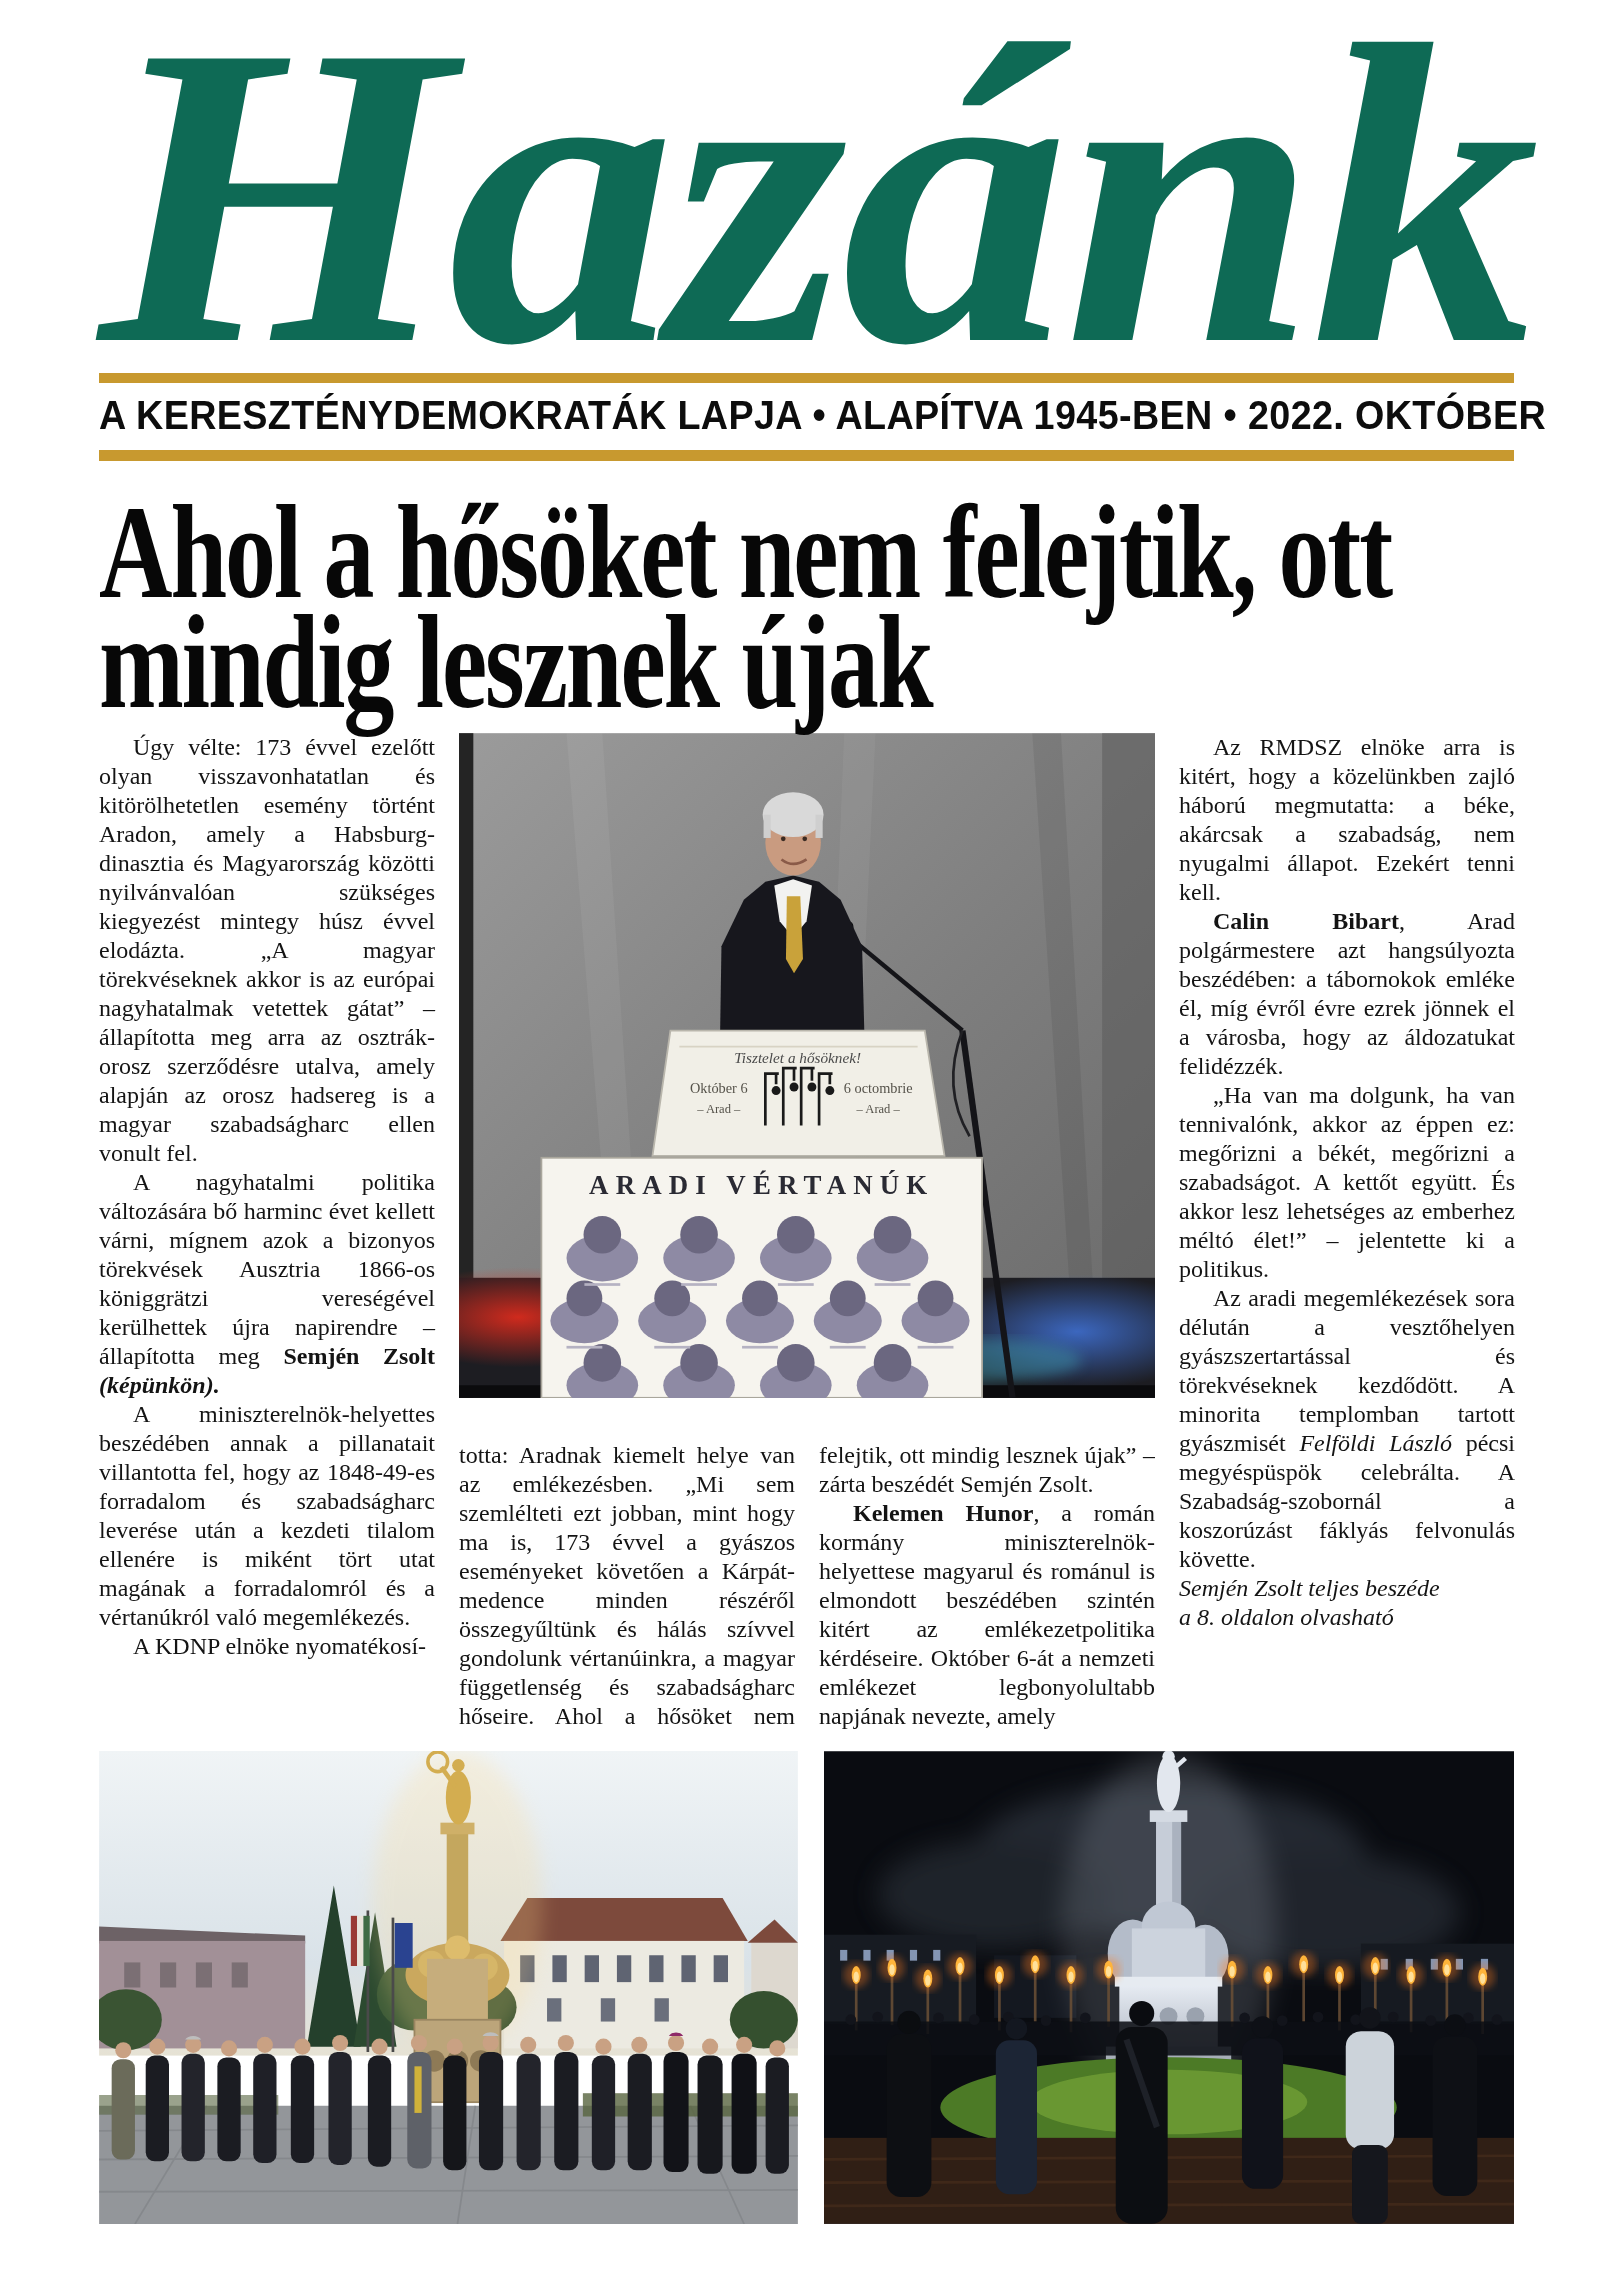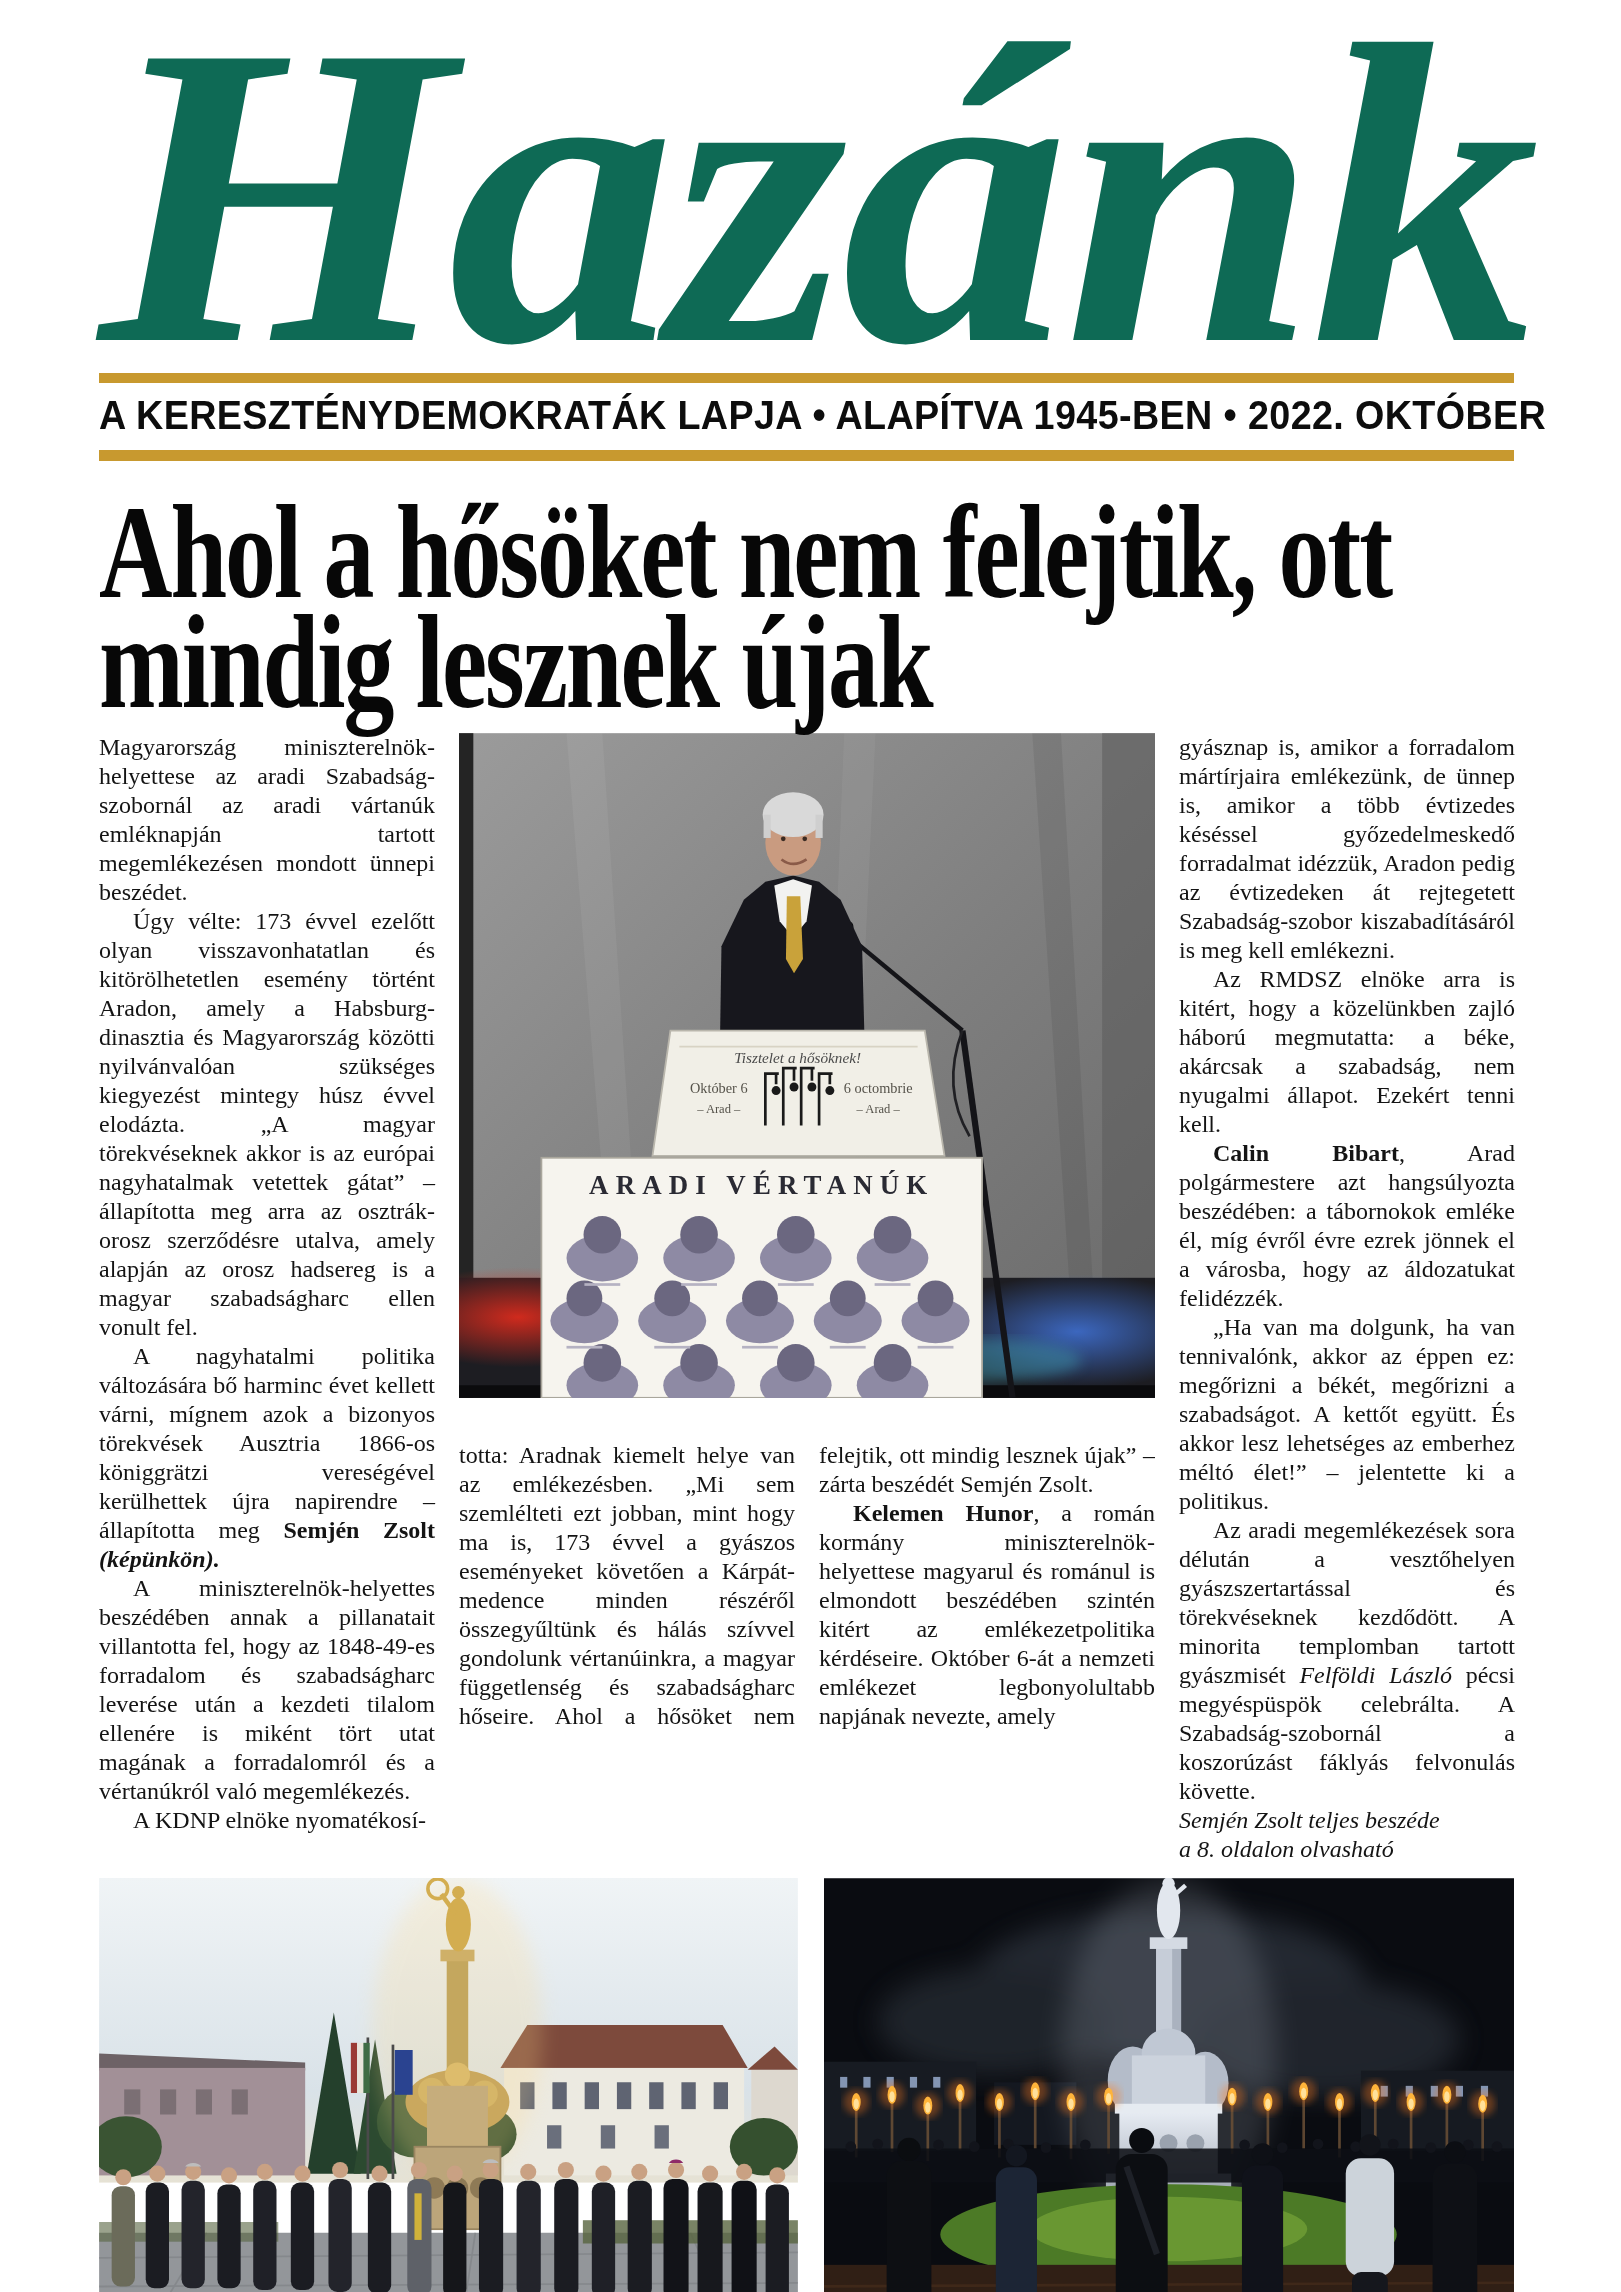--- a/index.html
+++ b/index.html
@@ -52,21 +52,20 @@
   <div class="rule rule-bottom"></div>
 
   <div class="headline">
     <div>Ahol a hősöket nem felejtik, ott</div>
     <div>mindig lesznek újak</div>
   </div>
 
   <div class="body-grid">
 
     <div class="article">
-      <p class="noindent">Magyarország miniszterelnök-helyettese az aradi Szabadság-szobornál az aradi vártanúk emléknapján tartott megemlékezésen mondott ünnepi beszédet.</p>
       <p>Úgy vélte: 173 évvel ezelőtt olyan visszavonhatatlan és kitörölhetetlen esemény történt Aradon, amely a Habsburg-dinasztia és Magyarország közötti nyilvánvalóan szükséges kiegyezést mintegy húsz évvel elodázta. „A magyar törekvéseknek akkor is az európai nagyhatalmak vetettek gátat” – állapította meg arra az osztrák-orosz szerződésre utalva, amely alapján az orosz hadsereg is a magyar szabadságharc ellen vonult fel.</p>
       <p><span>A nagyhatalmi politika változására bő harminc évet kellett várni, mígnem azok a bizonyos törekvések Ausztria 1866-os königgrätzi vereségével kerülhettek újra napirendre – állapította meg </span><b>Semjén Zsolt</b><span class="bi"> (képünkön).</span></p>
       <p>A miniszterelnök-helyettes beszédében annak a pillanatait villantotta fel, hogy az 1848-49-es forradalom és szabadságharc leverése után a kezdeti tilalom ellenére is miként tört utat magának a forradalomról és a vértanúkról való megemlékezés.</p>
       <p>A KDNP elnöke nyomatékosí-</p>
     </div>
 
     <div class="col-center">
       <svg width="696" height="665" viewBox="0 0 777 742">
         <defs>
           <linearGradient id="curt" x1="0" y1="0" x2="1" y2="1">
@@ -187,21 +186,20 @@
         </g>
       </svg>
 
       <div class="article cont">
         <p class="noindent">totta: Aradnak kiemelt helye van az emlékezésben. „Mi sem szemlélteti ezt jobban, mint hogy ma is, 173 évvel a gyászos eseményeket követően a Kárpát-medence minden részéről összegyűltünk és hálás szívvel gondolunk vértanúinkra, a magyar függetlenség és szabadságharc hőseire. Ahol a hősöket nem felejtik, ott mindig lesznek újak” – zárta beszédét Semjén Zsolt.</p>
         <p><b>Kelemen Hunor</b><span>, a román kormány miniszterelnök-helyettese magyarul és románul is elmondott beszédében szintén kitért az emlékezetpolitika kérdéseire. Október 6-át a nemzeti emlékezet legbonyolultabb napjának nevezte, amely</span></p>
       </div>
     </div>
 
     <div class="article">
-      <p class="noindent">gyásznap is, amikor a forradalom mártírjaira emlékezünk, de ünnep is, amikor a több évtizedes késéssel győzedelmeskedő forradalmat idézzük, Aradon pedig az évtizedeken át rejtegetett Szabadság-szobor kiszabadításáról is meg kell emlékezni.</p>
       <p>Az RMDSZ elnöke arra is kitért, hogy a közelünkben zajló háború megmutatta: a béke, akárcsak a szabadság, nem nyugalmi állapot. Ezekért tenni kell.</p>
       <p><b>Calin Bibart</b><span>, Arad polgármestere azt hangsúlyozta beszédében: a tábornokok emléke él, míg évről évre ezrek jönnek el a városba, hogy az áldozatukat felidézzék.</span></p>
       <p>„Ha van ma dolgunk, ha van tennivalónk, akkor az éppen ez: megőrizni a békét, megőrizni a szabadságot. A kettőt együtt. És akkor lesz lehetséges az emberhez méltó élet!” – jelentette ki a politikus.</p>
       <p><span>Az aradi megemlékezések sora délután a vesztőhelyen gyászszertartással és törekvéseknek kezdődött. A minorita templomban tartott gyászmisét </span><i>Felföldi László</i><span> pécsi megyéspüspök celebrálta. A Szabadság-szobornál a koszorúzást fáklyás felvonulás követte.</span></p>
       <p class="sig">Semjén Zsolt teljes beszéde</p>
       <p class="sig">a 8. oldalon olvasható</p>
     </div>
 
     <div class="photos-row" style="grid-column:1 / span 4;">
 

